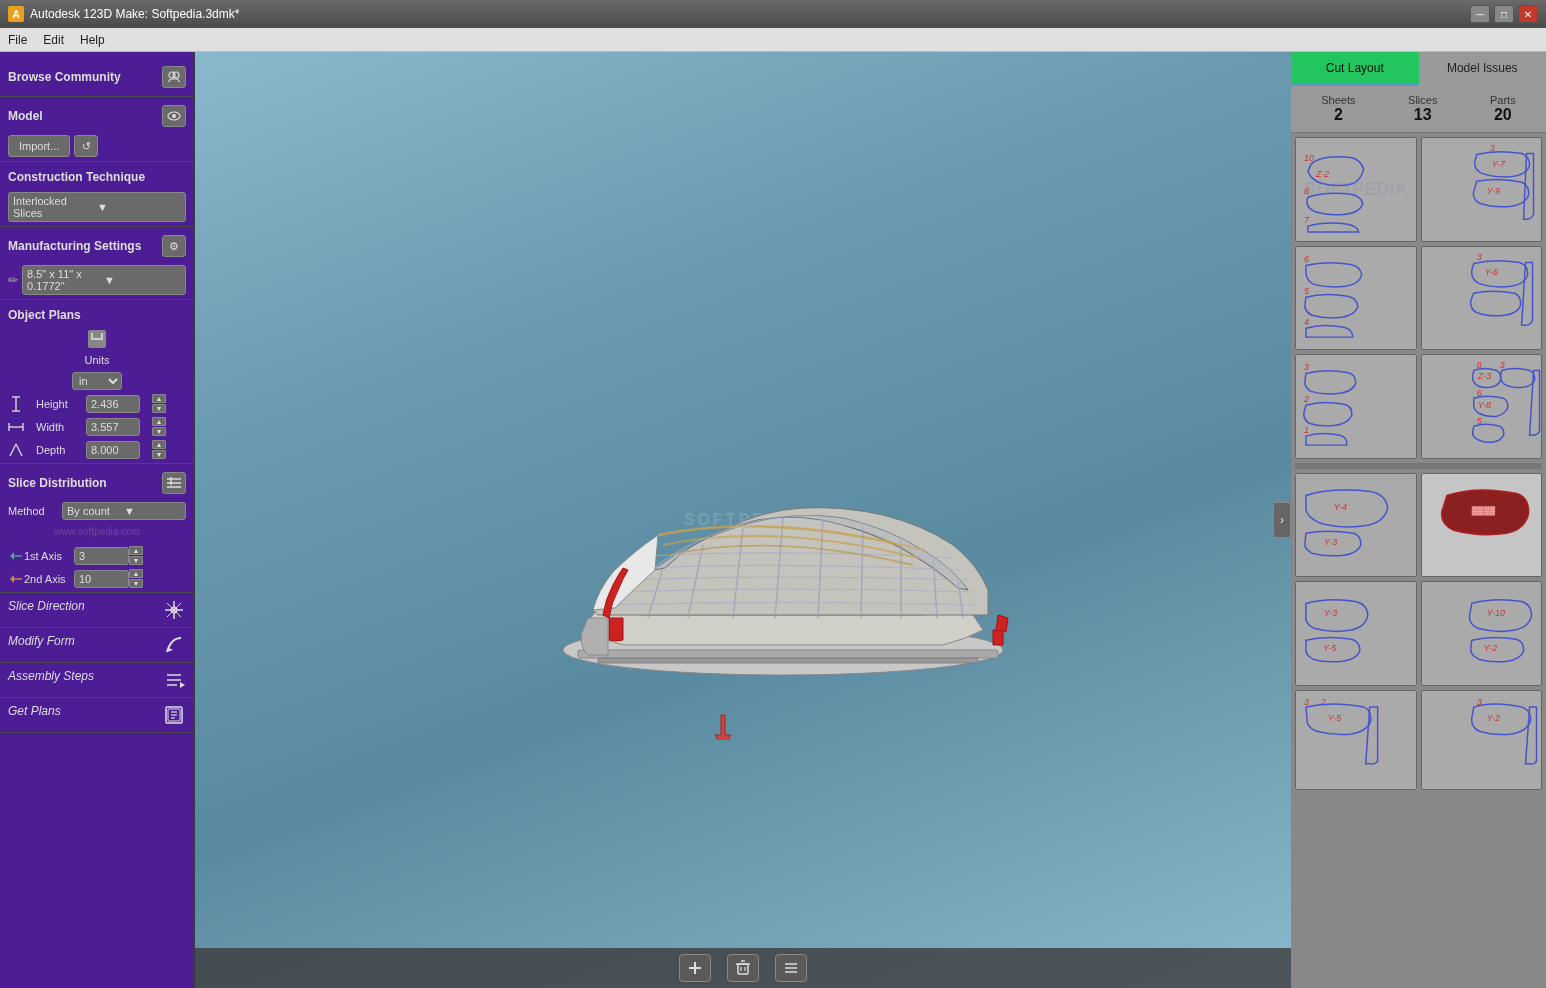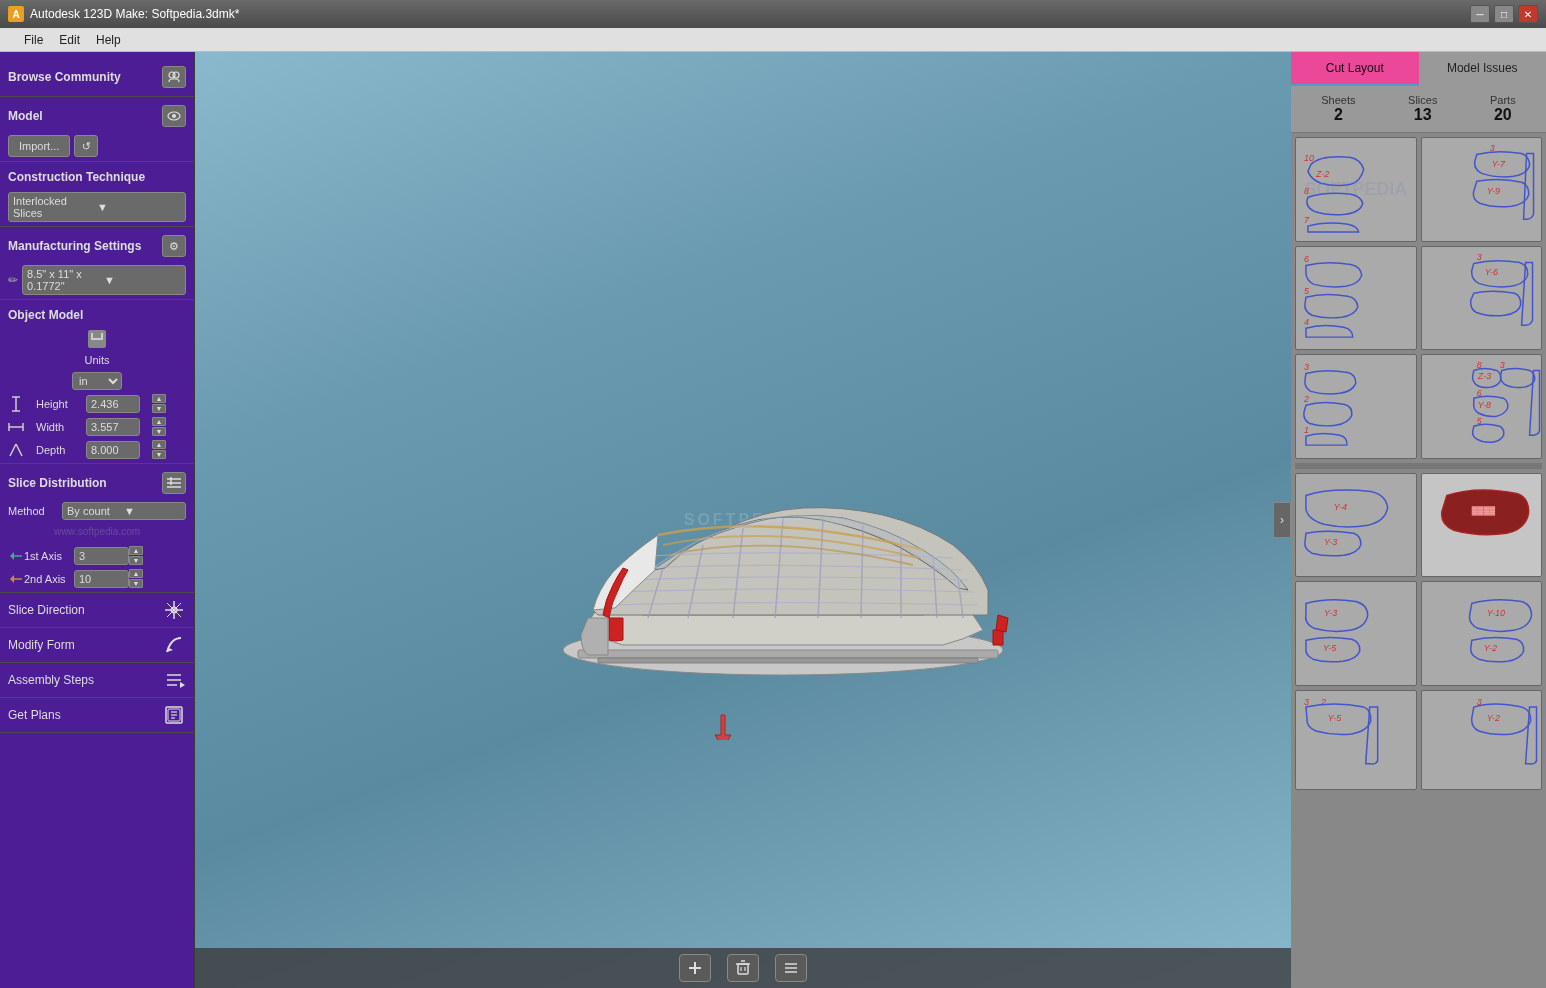--- a/index.html
+++ b/index.html
@@ -48,21 +48,21 @@
     }
     #titlebar .win-btn.close { background: #c0392b; }
 
     
     #menubar {
       width: 100%;
       height: 24px;
       background: #e0e0e0;
       display: flex;
       align-items: center;
-      padding: 0 16px;
+      padding: 0 0;
       border-bottom: 1px solid #bbb;
     }
     #menubar .menu-item {
       padding: 2px 8px;
       font-size: 12px;
       color: #222;
       cursor: pointer;
     }
 
     
@@ -222,24 +222,25 @@
       border: 1px solid #888;
       color: #ddd;
       font-size: 11px;
       padding: 2px 4px;
       border-radius: 3px;
       width: 55px;
     }
 
     
     .sidebar-action-row {
-      display: flex; align-items: center; justify-content: space-between;
+      display: flex; justify-content: space-between;
       padding: 6px 8px;
       border-bottom: 1px solid #4a4a4a;
       cursor: pointer;
+      font-style: italic;
     }
     .sidebar-action-label { color: #ddd; font-size: 12px; }
     .sidebar-action-icon {
       width: 24px; height: 22px;
       display: flex; align-items: center; justify-content: center;
       color: #ddd; font-size: 14px;
     }
 
     
     #viewport {
@@ -310,21 +311,21 @@
     }
     .right-tab {
       flex: 1;
       display: flex; align-items: center; justify-content: center;
       font-size: 12px;
       color: #222;
       cursor: pointer;
       border-bottom: 2px solid transparent;
     }
     .right-tab.active {
-      background: #ec4899;
+      background: #22c55e;
       border-bottom: 2px solid #5599cc;
       color: #111;
     }
 
     #cut-layout-stats {
       display: flex;
       justify-content: space-around;
       padding: 8px 4px;
       background: #999;
       border-bottom: 1px solid #777;
@@ -489,21 +490,21 @@
         <span class="pencil-icon">✏</span>
         <div class="dropdown-row" style="flex:1; margin-top:0;">
           <span>8.5" x 11" x 0.1772"</span>
           <span class="dropdown-arrow">▼</span>
         </div>
       </div>
     </div>
 
     <div class="sidebar-section">
       <div class="sidebar-row">
-        <span class="sidebar-label">Object Model</span>
+        <span class="sidebar-label">Object Plans</span>
       </div>
       <div class="units-row">
         <div class="units-icon">
           <svg width="14" height="14" viewBox="0 0 14 14">
               <rect x="1" y="6" width="12" height="2" fill="#ccc"></rect>
               <rect x="1" y="1" width="2" height="5" fill="#ccc"></rect>
               <rect x="11" y="1" width="2" height="5" fill="#ccc"></rect>
             </svg>
         </div>
         <span class="units-label">Units</span>

